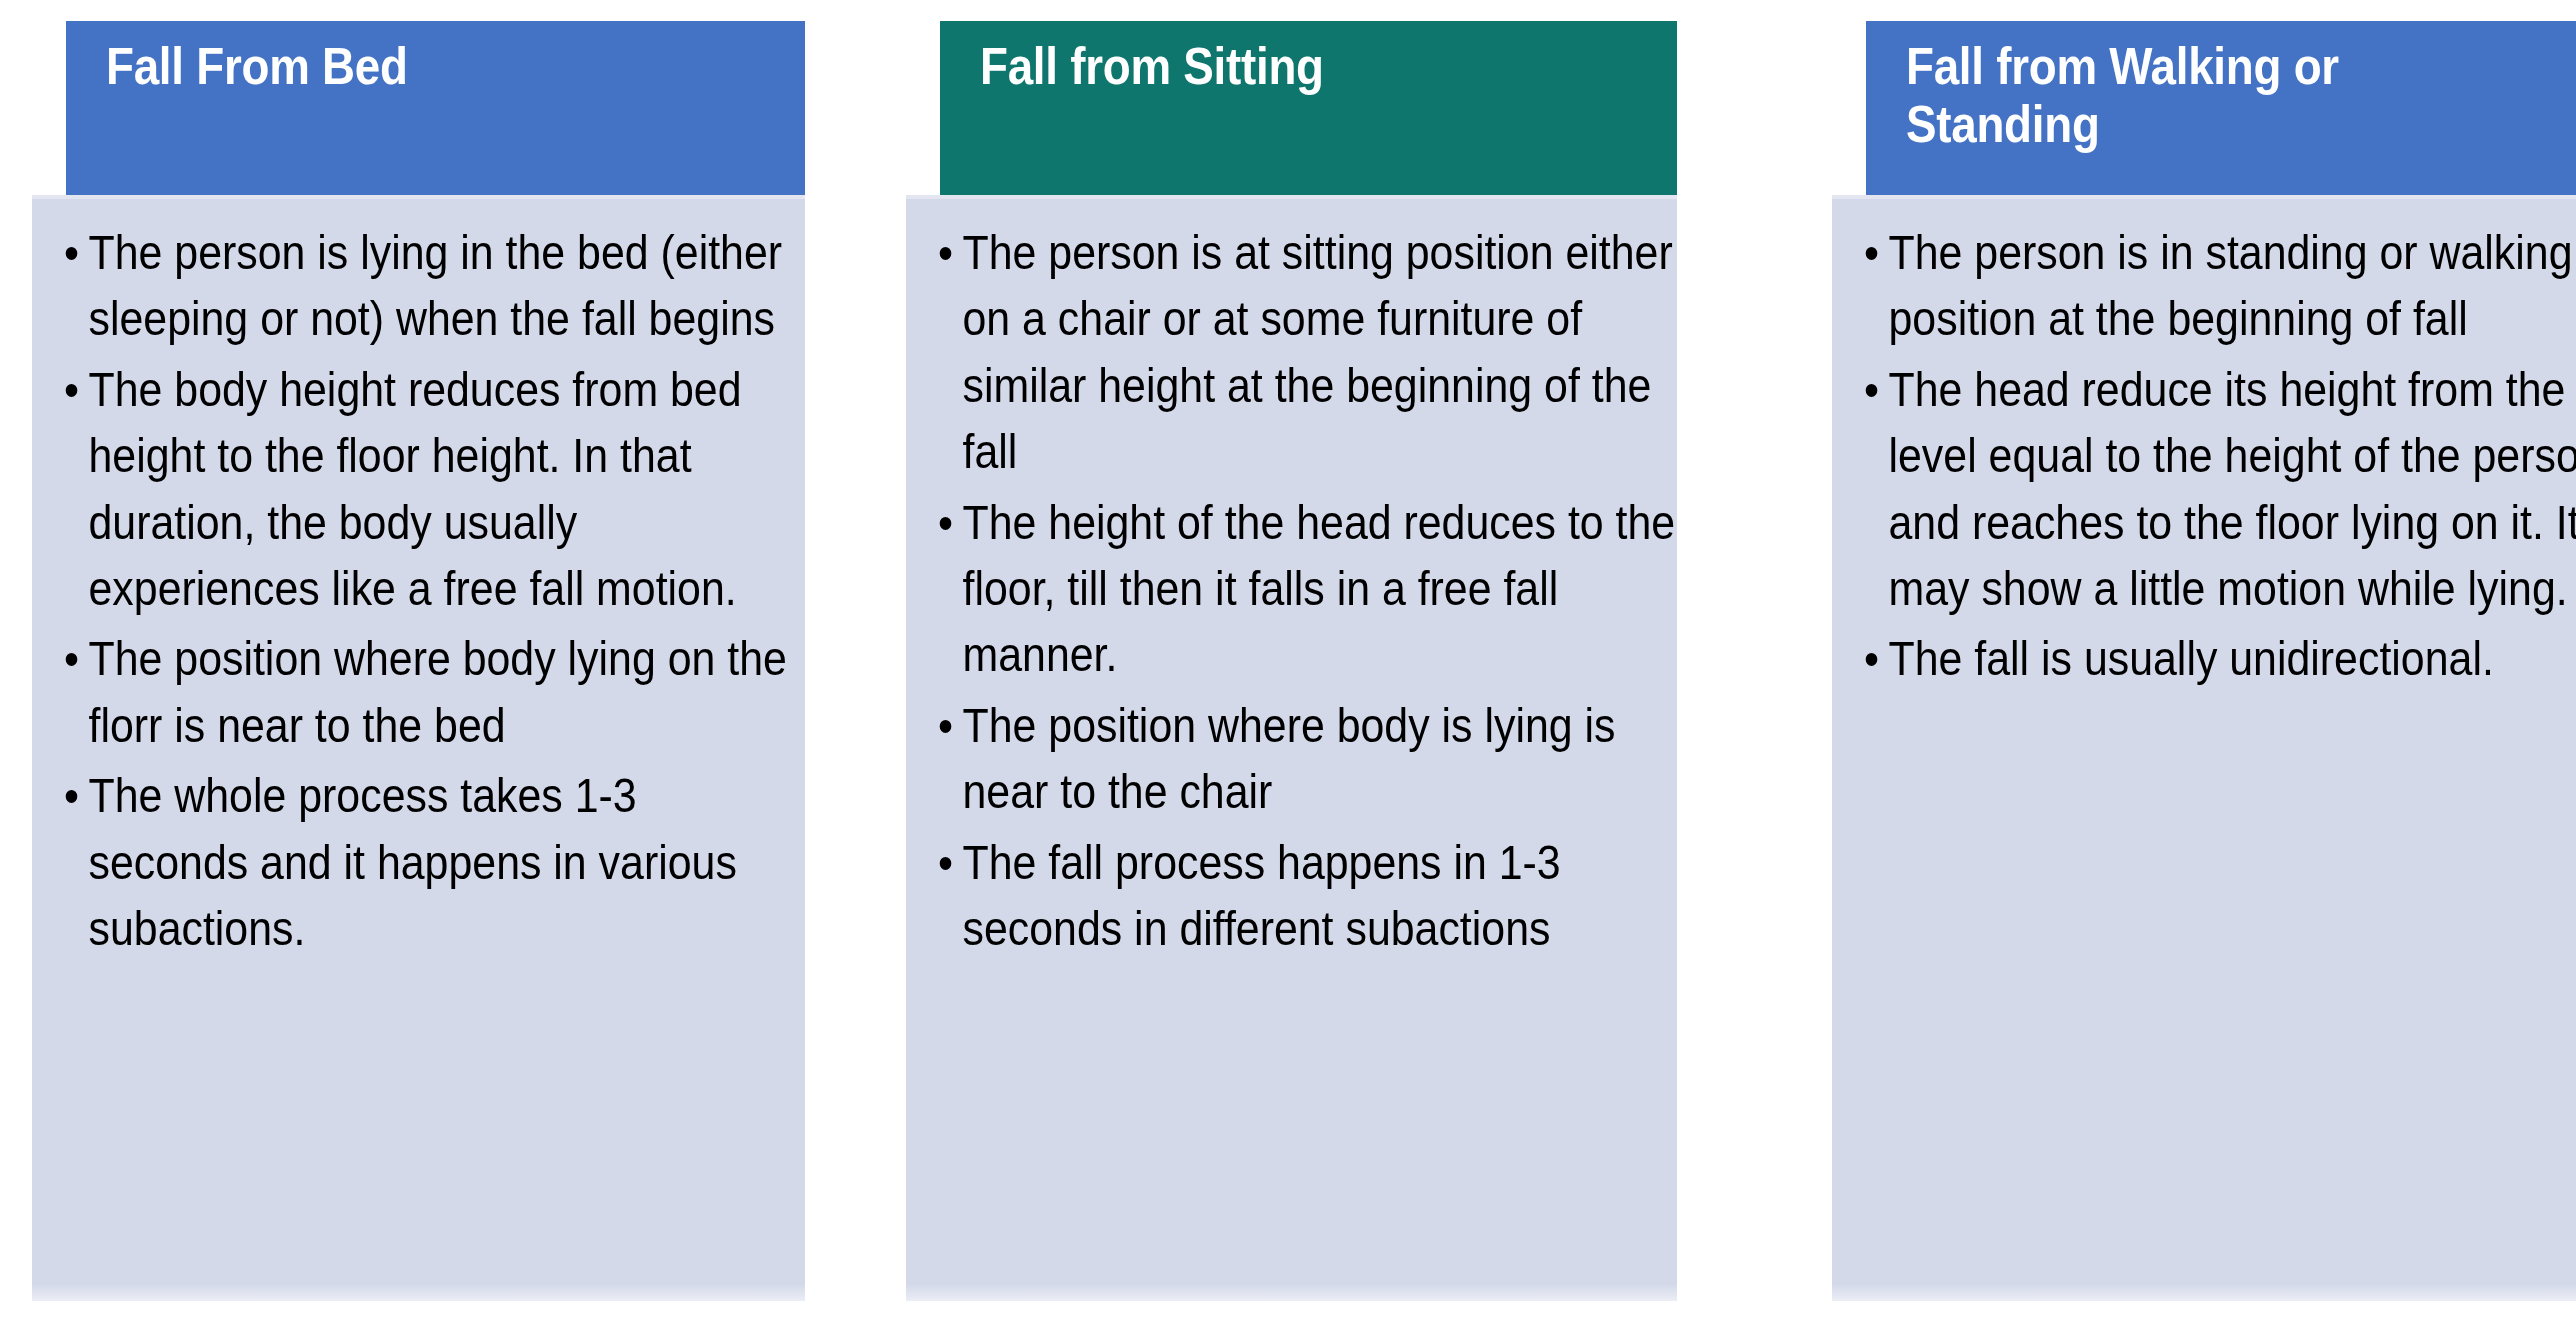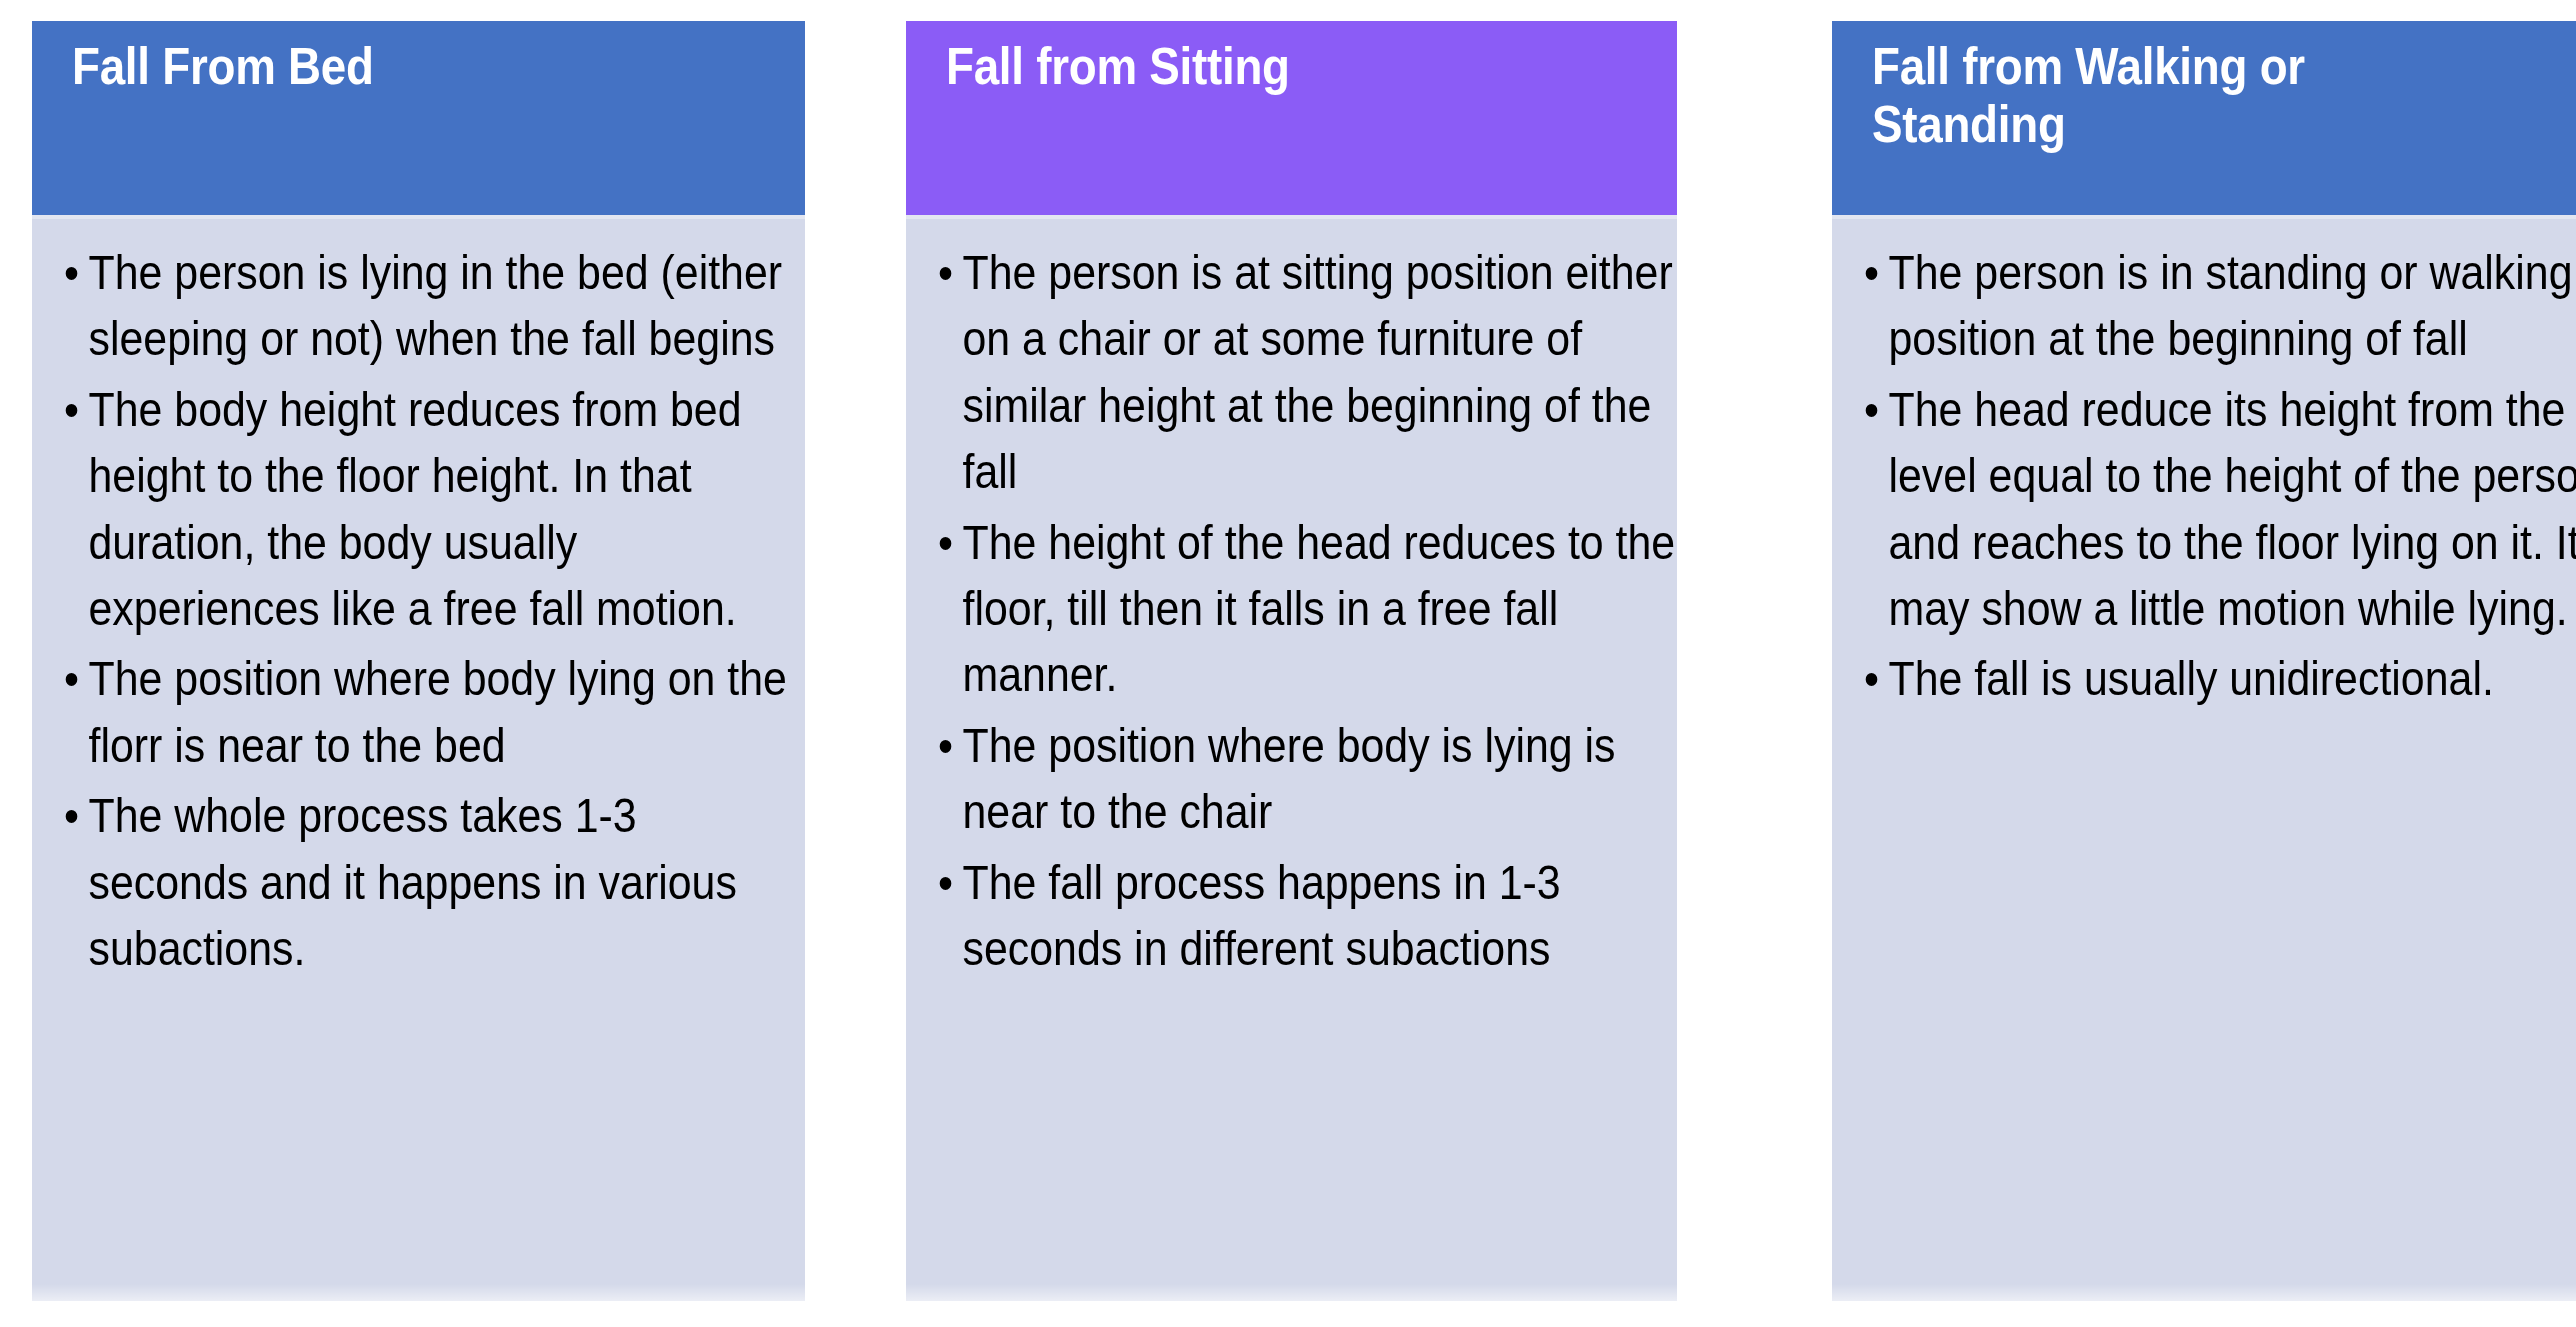--- a/index.html
+++ b/index.html
@@ -31,27 +31,28 @@
     overflow: hidden;
   }
 
   
   .card-1 { left: 32px;   width: 773px; }
   .card-2 { left: 906px; width: 771px; }
   .card-3 { left: 1832px; width: 771px; }
 
   .card-header {
     background: #4472C4;
-    height: 194px;
+    height: 174px;
     box-sizing: border-box;
     padding: 16px 37px 0 40px;
     display: flex;
     align-items: flex-start;
     flex: 0 0 auto;
     position: relative;
+    margin-left: 34px;
   }
 
   .card-header-title {
     color: #FFFFFF;
     font-size: 52px;
     font-weight: bold;
     line-height: 1.12;
     letter-spacing: -0.3px;
     font-family: "Liberation Sans", "DejaVu Sans", sans-serif;
     transform: scaleX(0.88);
@@ -138,21 +139,21 @@
         </li>
         <li class="bullet-item" style="color: rgb(0, 0, 0);">
           <span class="dot">•</span>
           <span>The whole process takes 1-3 seconds and it happens in various subactions.</span>
         </li>
       </ul>
     </div>
   </div>
 
   <div class="card card-2">
-    <div class="card-header" style="background: #8b5cf6;">
+    <div class="card-header" style="background: #0f766e;">
       <div class="card-header-title" style="color: rgb(255, 255, 255);">Fall from Sitting</div>
     </div>
     <div class="card-body" style="background: rgb(212, 217, 234);">
       <ul class="bullet-list">
         <li class="bullet-item" style="color: rgb(0, 0, 0);">
           <span class="dot">•</span>
           <span>The person is at sitting position either on a chair or at some furniture of similar height at the beginning of the fall</span>
         </li>
         <li class="bullet-item" style="color: rgb(0, 0, 0);">
           <span class="dot">•</span>

